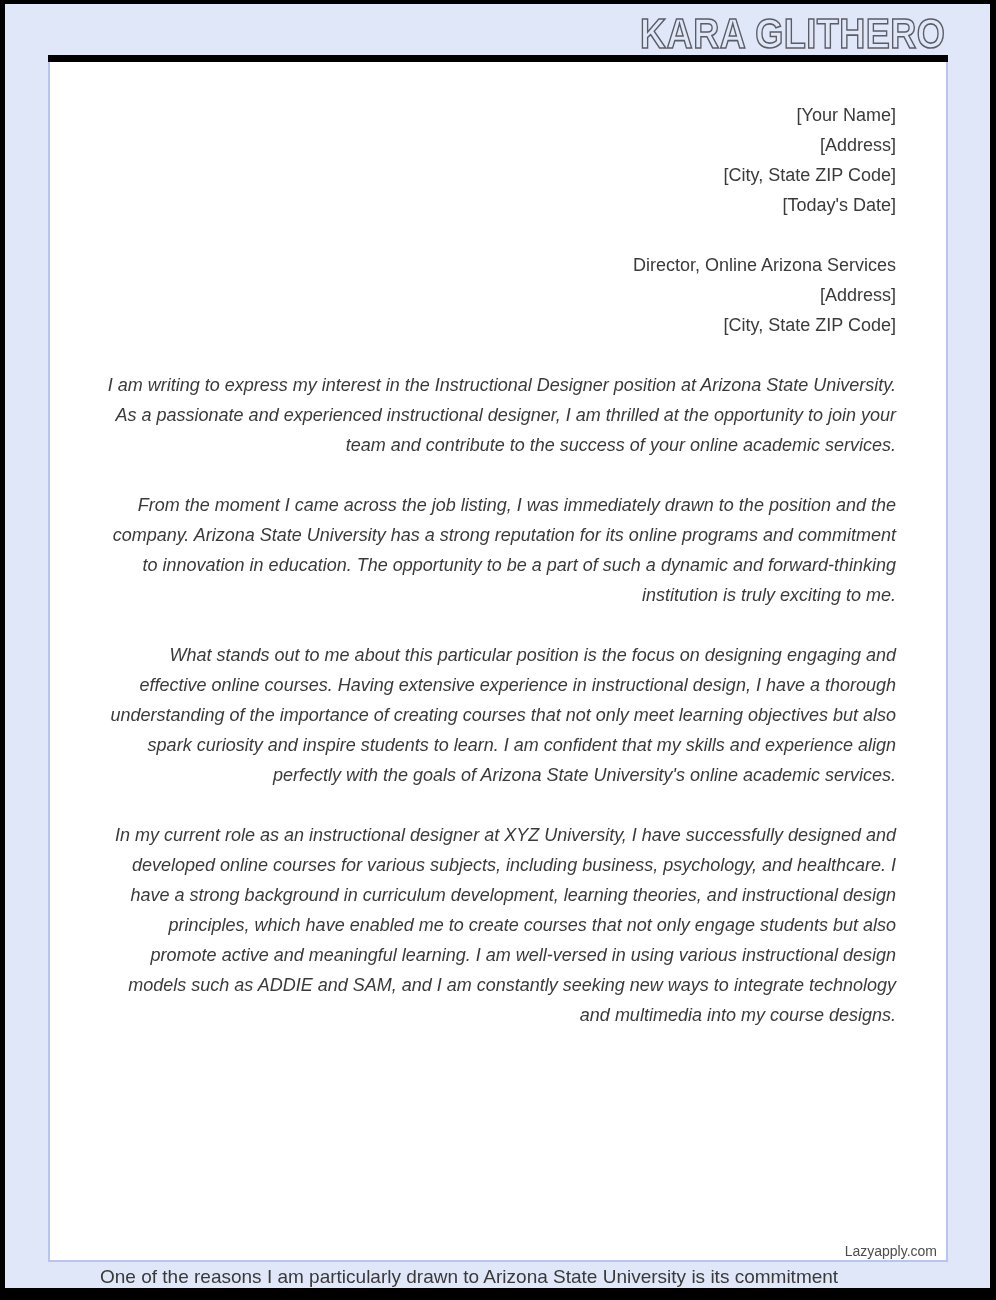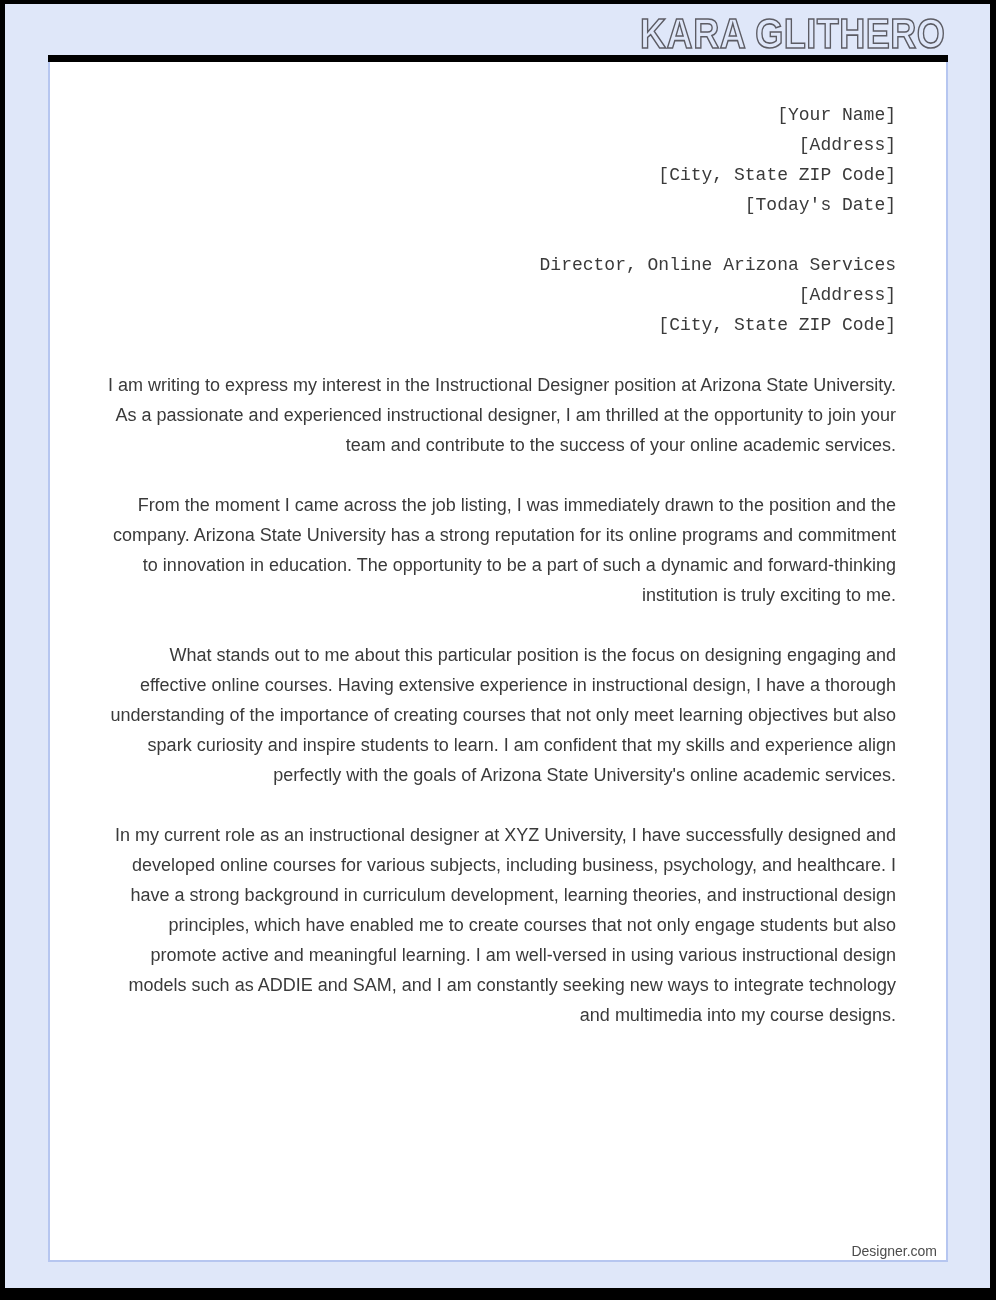--- a/index.html
+++ b/index.html
@@ -44,22 +44,22 @@
     border: 2px solid #b6c6f0;
     border-top: none;
     padding: 38px 50px 0 49px;
     overflow: hidden;
   }
   .letter-card, .next-page-line {
     font-size: 18px;
     line-height: 30px;
     color: #3a3a3a;
   }
-  .block { margin: 0 0 30px 0; font-family: Liberation Mono, monospace; }
-  .para { margin: 0 0 30px 0; }
+  .block { margin: 0 0 30px 0; }
+  .para { margin: 0 0 30px 0; font-style: italic; }
   .line { white-space: nowrap; }
   .watermark {
     position: absolute;
     right: 9px; bottom: 1px;
     font-size: 14px;
     line-height: 16px;
     color: #4c4c4c;
   }
   .next-page-line {
     position: absolute;
@@ -93,18 +93,19 @@
       </div>
 
 
     <div>
         <p class="para">I am writing to express my interest in the Instructional Designer position at Arizona State University. As a passionate and experienced instructional designer, I am thrilled at the opportunity to join your team and contribute to the success of your online academic services.</p>
         <p class="para">From the moment I came across the job listing, I was immediately drawn to the position and the company. Arizona State University has a strong reputation for its online programs and commitment to innovation in education. The opportunity to be a part of such a dynamic and forward-thinking institution is truly exciting to me.</p>
         <p class="para">What stands out to me about this particular position is the focus on designing engaging and effective online courses. Having extensive experience in instructional design, I have a thorough understanding of the importance of creating courses that not only meet learning objectives but also spark curiosity and inspire students to learn. I am confident that my skills and experience align perfectly with the goals of Arizona State University's online academic services.</p>
         <p class="para">In my current role as an instructional designer at XYZ University, I have successfully designed and developed online courses for various subjects, including business, psychology, and healthcare. I have a strong background in curriculum development, learning theories, and instructional design principles, which have enabled me to create courses that not only engage students but also promote active and meaningful learning. I am well-versed in using various instructional design models such as ADDIE and SAM, and I am constantly seeking new ways to integrate technology and multimedia into my course designs.</p>
       </div>
 
-    <div class="watermark">Designer.com</div>
+    <div class="watermark">Lazyapply.com</div>
 
   </div>
 
+  <div class="next-page-line">One of the reasons I am particularly drawn to Arizona State University is its commitment</div>
 
 </div>
 
 </body></html>

